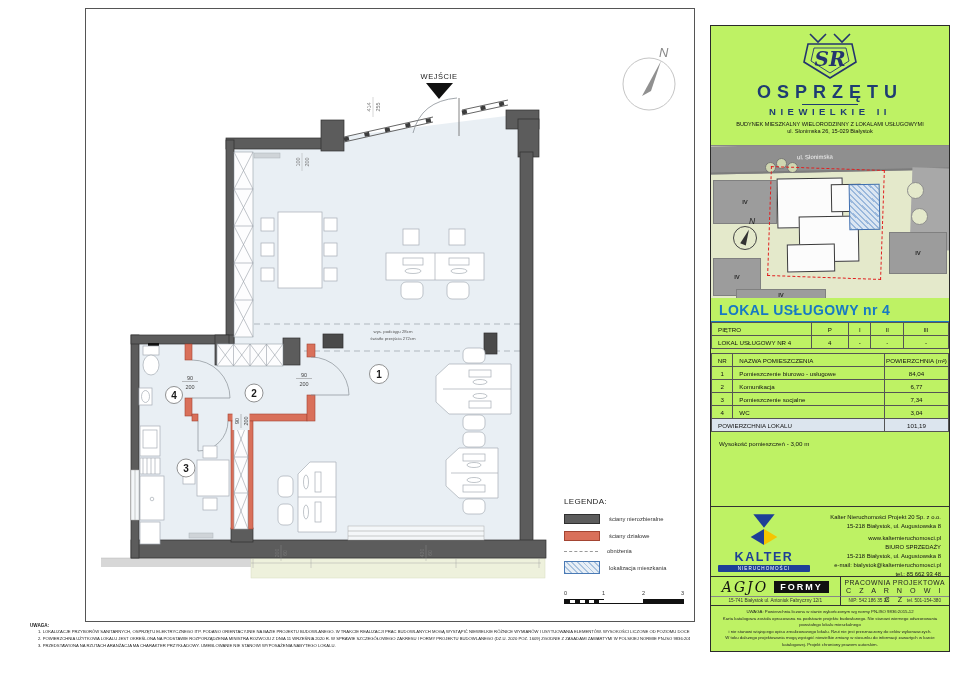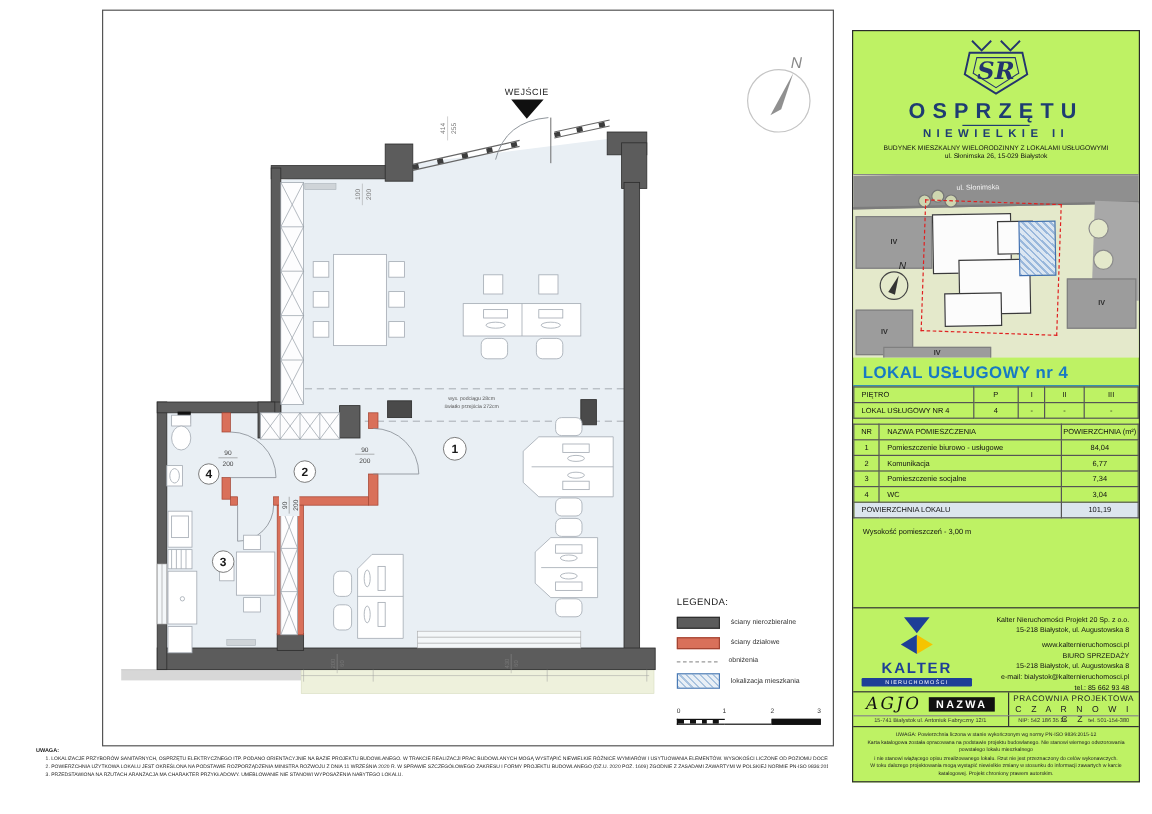--- a/index.html
+++ b/index.html
@@ -498,21 +498,21 @@
       <div>BIURO SPRZEDAŻY</div>
       <div>15-218 Białystok, ul. Augustowska 8</div>
       <div>e-mail: bialystok@kalternieruchomosci.pl</div>
       <div>tel.: 85 662 93 48</div>
     </div>
   </div>
 
   <div id="studio">
     <div class="st-a">
       <span id="agjo">AGJO</span>
-      <span id="arch">NAZWA</span>
+      <span id="arch">FORMY</span>
     </div>
     <div class="st-b">
       <div class="l1">PRACOWNIA PROJEKTOWA</div>
       <div class="l2">C Z A R N O W I C Z</div>
     </div>
     <div class="st-c">15-741 Białystok    ul. Antoniuk Fabryczny  12/1</div>
     <div class="st-d">
       <span>NIP:  542 186 35 28</span>
       <span>tel. 501-154-380</span>
     </div>

